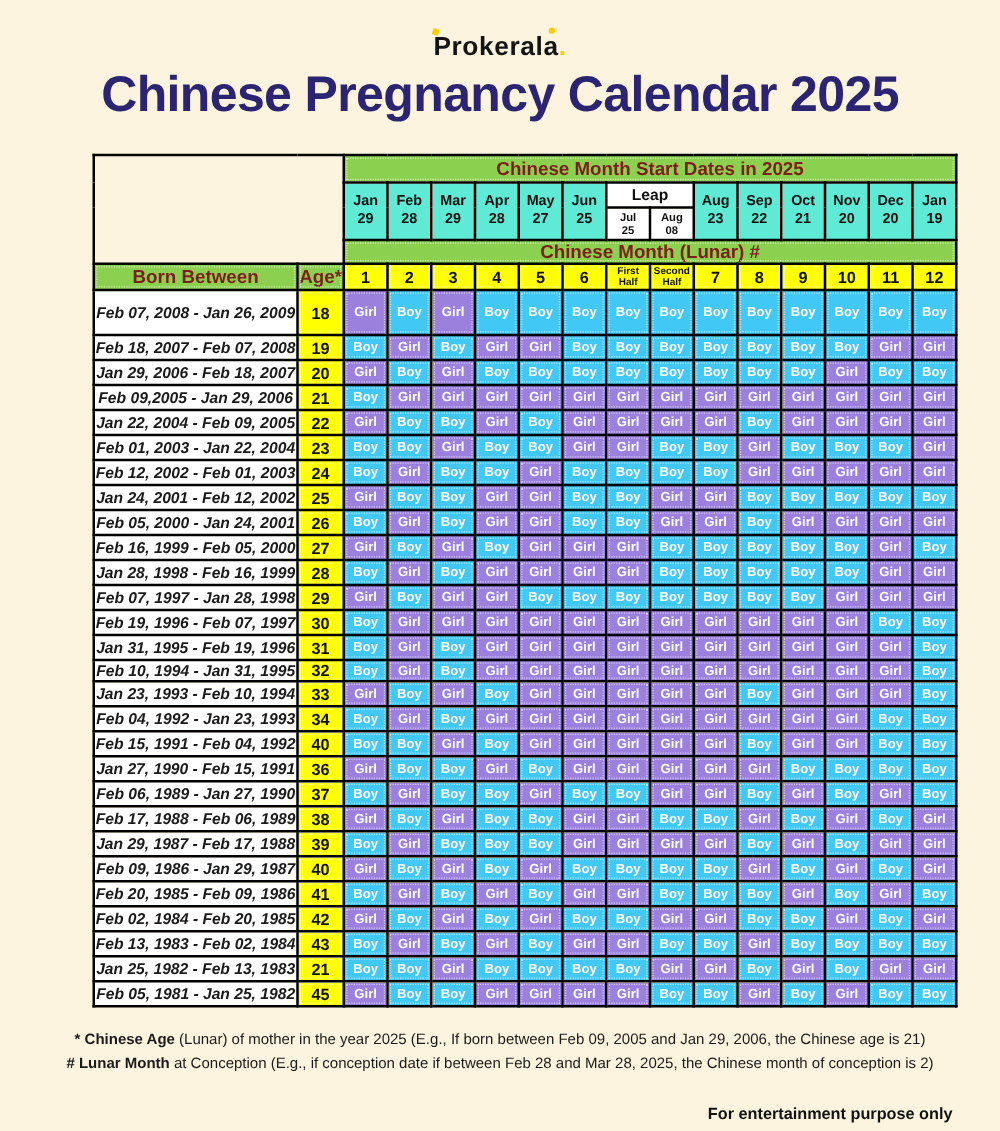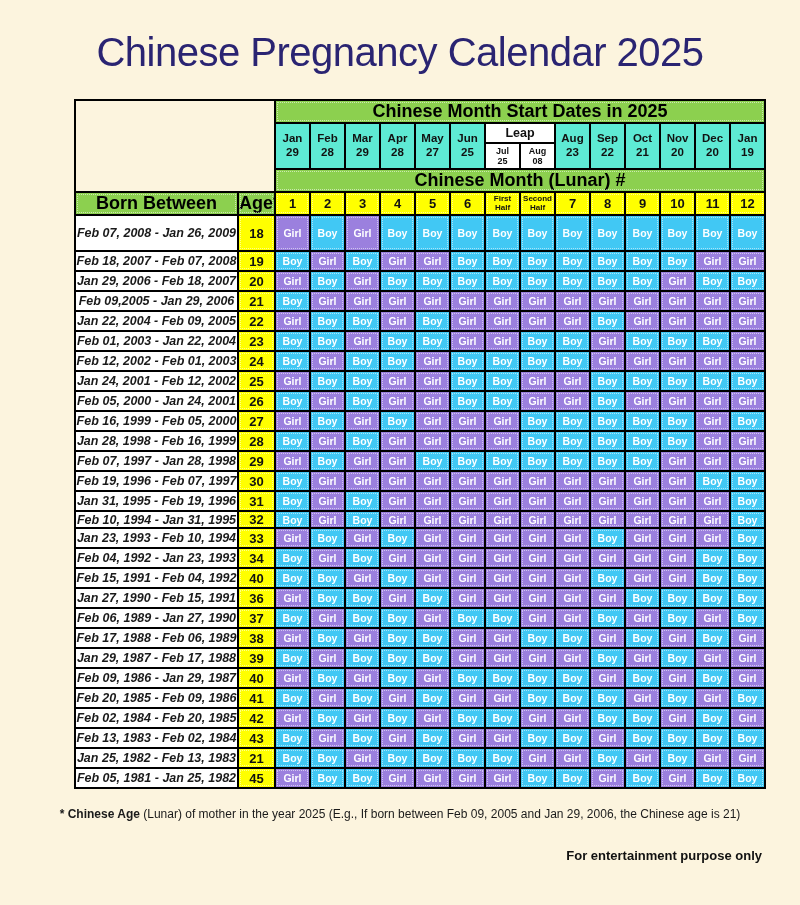--- a/index.html
+++ b/index.html
@@ -23,37 +23,37 @@
   }
   .logo .tittle {
     position: absolute; right: 9px; top: -4px;
     width: 5px; height: 5px; border-radius: 50%; background: #FFCE00;
   }
   .logo .period { color: #FFCE00; font-weight: 800; }
 
   
   .title {
     margin: 4px 0 0 0; text-align: center;
-    font-size: 40px; font-weight: 400; letter-spacing: -0.5px;
+    font-size: 40px; font-weight: 700; letter-spacing: -0.5px;
     color: var(--title, #2A2472);
   }
 
   
   .table-wrap { margin: 24px 0 0 74px; }
   table.calendar {
     border-collapse: collapse; table-layout: fixed; width: 690px;
     font-family: "Liberation Sans", sans-serif;
   }
   table.calendar td {
     border: 2px solid #000; padding: 0;
     text-align: center; vertical-align: middle;
     overflow: hidden; white-space: nowrap;
   }
   td.spacer { border: none; background: transparent; }
-  td.green { background: var(--green, #8CD04F); font-weight: bold; font-size: 18px; color: #000000; }
+  td.green { background: var(--green, #8CD04F); font-weight: bold; font-size: 15px; color: #7f1d1d; }
   td.green, td.num, td.half, td.age, td.boy, td.girl {
     outline: 1px dotted rgba(255,255,255,.55); outline-offset: -3px;
   }
   td.month { background: #5eead4; font-weight: bold; font-size: 11.5px; line-height: 1.18; color: #111; }
   td.leap-label { background: #fff; font-weight: bold; font-size: 12.5px; color: #111; }
   td.leap-date { background: #fff; font-weight: bold; font-size: 9px; line-height: 1.15; color: #111; }
   td.num { background: var(--yellow, #FFFF00); font-weight: bold; font-size: 13px; color: #111; }
   td.half { background: var(--yellow, #FFFF00); font-weight: bold; font-size: 8px; line-height: 1.1; color: #111; }
   td.born { background: #fff; font-style: italic; font-weight: bold; font-size: 12.5px; color: #1a1a1a; }
   td.age { background: var(--yellow, #FFFF00); font-weight: bold; font-size: 13px; color: #111; }
@@ -70,20 +70,23 @@
   .disclaimer {
     margin: 24px 38px 0 0; text-align: right;
     font-size: 13px; font-weight: bold; color: #111;
   }
 </style>
 </head>
 <body style="--background: #FCF4DE; --green: #8CD04F; --yellow: #FFFF00; --boy: #41C8F4; --girl: #9B80DE; --title: #2A2472;">
 
 <div class="page">
 
+  <div class="logo-wrap">
+    <span class="logo"><span>Prokerala</span><span class="period">.</span><span class="tittle"></span></span>
+  </div>
 
   <h1 class="title">Chinese Pregnancy Calendar 2025</h1>
 
   <div class="table-wrap">
     <table class="calendar">
       <colgroup>
         <col style="width:163px">
           <col style="width:37px">
         <col style="width:35px">
           <col style="width:35px">
@@ -696,17 +699,18 @@
             <td class="girl">Girl</td>
             <td class="boy">Boy</td>
             <td class="boy">Boy</td>
           </tr>
         </tbody>
     </table>
   </div>
 
   <div class="footnotes">
     <div><b>* Chinese Age</b><span> (Lunar) of mother in the year 2025  (E.g., If born between Feb 09, 2005 and Jan 29, 2006, the Chinese age is 21)</span></div>
+    <div><b># Lunar Month</b><span> at Conception (E.g., if conception date if between Feb 28 and Mar 28, 2025, the Chinese month of conception is 2)</span></div>
   </div>
 
   <div class="disclaimer">For entertainment purpose only</div>
 
 </div>
 
 </body></html>

